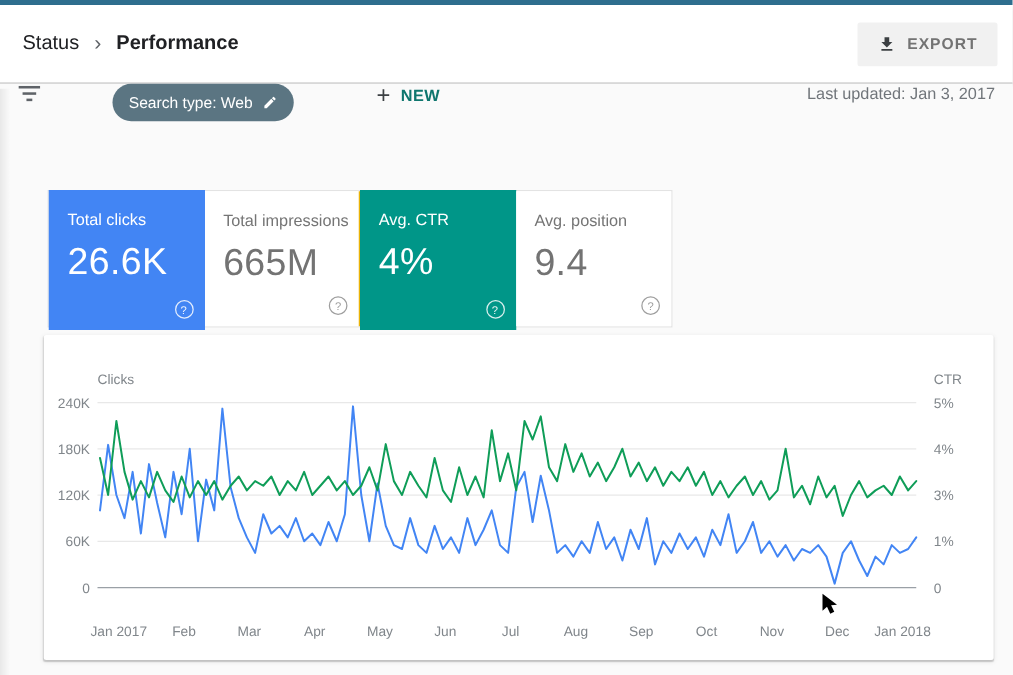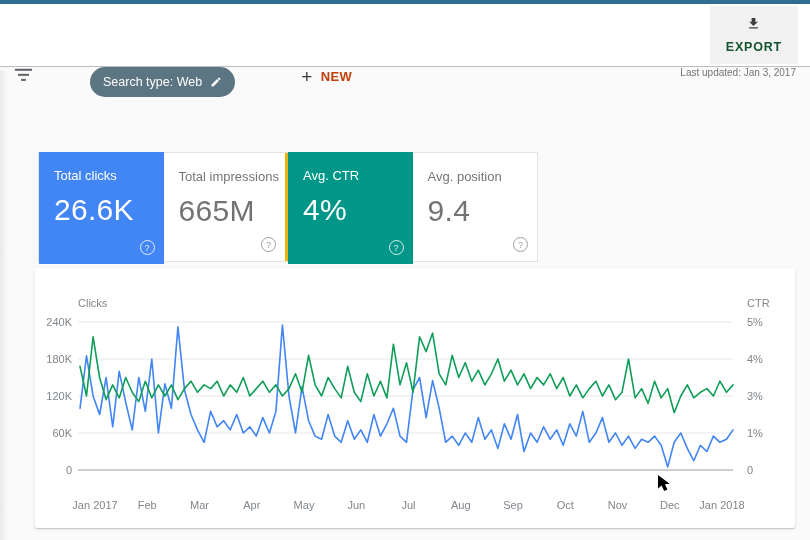--- a/index.html
+++ b/index.html
@@ -11,40 +11,40 @@
   .header{position:absolute;top:4px;left:0;right:0;height:62px;background:#fff;
     border-bottom:1px solid #bdbdbd;box-shadow:0 2px 3px rgba(0,0,0,0.10);
     display:flex;align-items:center;}
   .breadcrumb{display:flex;align-items:center;margin-left:18px;font-size:16px;color:#202124;}
   .crumb-root{font-weight:400;cursor:pointer;}
   .chev{color:#5f6368;margin:0 12px;font-size:17px;}
   .chev::before{content:"\203A";}
   .crumb-current{font-weight:600;}
   .export-btn{margin-left:auto;margin-right:12px;display:flex;align-items:center;gap:9px;
     background:#f1f1f1;border:none;border-radius:2px;padding:10px 16px;cursor:pointer;
-    font-family:inherit;font-size:12.5px;font-weight:600;letter-spacing:0.8px;color:#14532d;flex-direction:column;}
+    font-family:inherit;font-size:12.5px;font-weight:600;letter-spacing:0.8px;color:#737373;}
   .export-btn svg{display:block;}
   
   .main{position:absolute;top:67px;left:0;right:0;bottom:0;background:#fafafa;}
   .filterbar{height:56px;display:flex;align-items:flex-start;padding-left:14px;padding-right:14px;gap:44px;}
   .filter-icon{width:20px;height:16px;margin-right:12px;display:flex;align-items:center;}
   .chip{display:inline-flex;align-items:center;gap:8px;height:30px;padding:0 13px;
     border-radius:16px;background:#5b7582;color:#fff;font-size:12.5px;cursor:pointer;
     margin-right:12px;white-space:nowrap;}
   .chip svg{display:block;}
   .new-btn{display:flex;align-items:center;gap:8px;margin-left:10px;cursor:pointer;
-    color:#c2410c;font-size:13px;font-weight:600;letter-spacing:0.4px;}
+    color:#0f766e;font-size:13px;font-weight:600;letter-spacing:0.4px;}
   .plus{font-size:19px;font-weight:400;color:#3c4043;line-height:1;}
   .plus::before{content:"+";}
-  .last-updated{margin-left:auto;font-size:10px;color:#70757a;}
+  .last-updated{margin-left:auto;font-size:13px;color:#70757a;}
   
   .metrics{display:flex;margin:29px 0 0 38px;width:500px;height:110px;
     background:#fff;border:1px solid #e3e3e3;box-sizing:border-box;}
   .tile{position:relative;width:125px;box-sizing:border-box;padding:16px 0 0 15px;
-    background:#fff;border-right:3px solid #eab308;cursor:pointer;}
+    background:#fff;border-right:1px solid #eab308;cursor:pointer;}
   .tile:last-child{border-right:none;}
   .tile.colored{border:none;margin:-1px 0;height:112px;}
   .tile-label{font-size:13px;color:#757575;}
   .tile-value{font-size:30px;font-weight:400;color:#737373;margin-top:10px;letter-spacing:0.3px;}
   .tile.colored .tile-label,.tile.colored .tile-value{color:#ffffff;}
   .tile-help{position:absolute;right:9px;bottom:9px;width:13px;height:13px;border-radius:50%;
     border:1px solid #9e9e9e;color:#9e9e9e;font-size:9px;display:flex;align-items:center;
     justify-content:center;cursor:pointer;}
   .tile.colored .tile-help{border-color:rgba(255,255,255,0.85);color:rgba(255,255,255,0.9);}
   .tile-help::before{content:"?";}
@@ -52,20 +52,25 @@
   .chart-card{position:relative;margin:6px 0 0 35px;width:760px;height:260px;background:#fff;
     border-radius:2px;box-shadow:0 1px 1px rgba(0,0,0,0.18),0 1px 4px rgba(0,0,0,0.08);}
   .cursor{position:absolute;left:620px;top:206px;width:18px;height:18px;}
 </style>
 </head>
 <body>
 
 <div class="topline"></div>
 
 <div class="header">
+  <div class="breadcrumb">
+    <span class="crumb-root">Status</span>
+    <span class="chev"></span>
+    <span class="crumb-current">Performance</span>
+  </div>
   <button class="export-btn">
     <span>
       <svg width="15" height="15" viewBox="0 0 24 24" fill="#3c4043">
           <path d="M19 9h-4V3H9v6H5l7 7 7-7zM5 18v2h14v-2H5z"></path>
         </svg>
     </span>
     <span>EXPORT</span>
   </button>
 </div>
 

